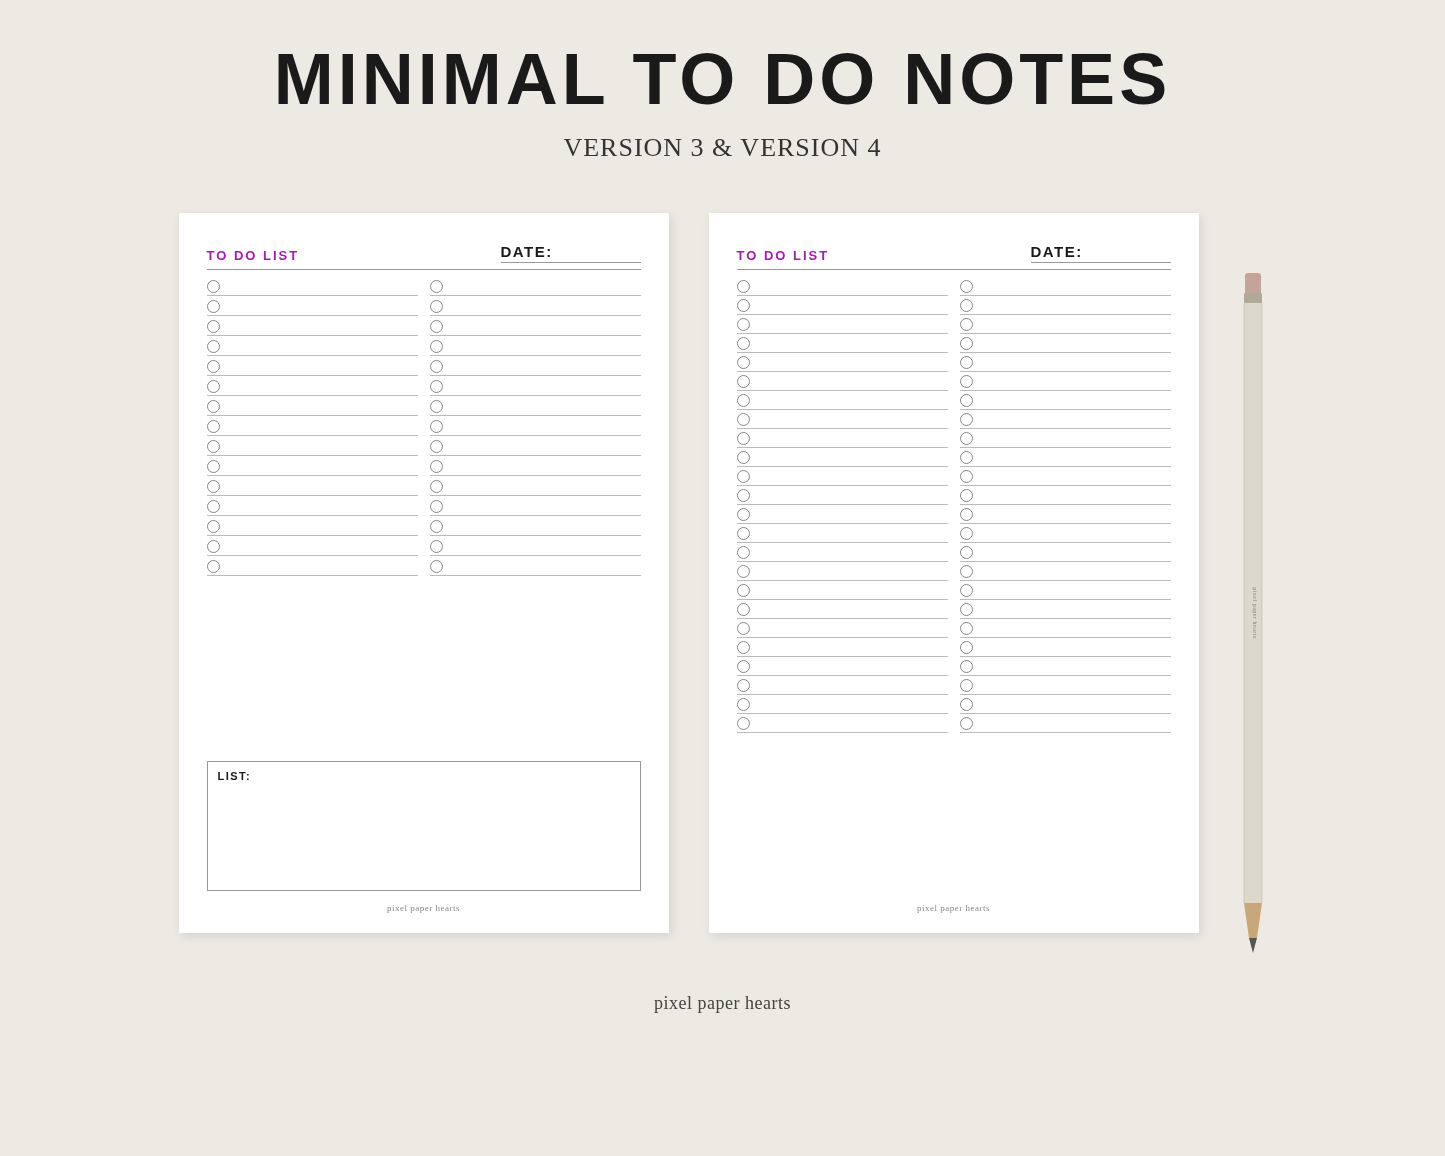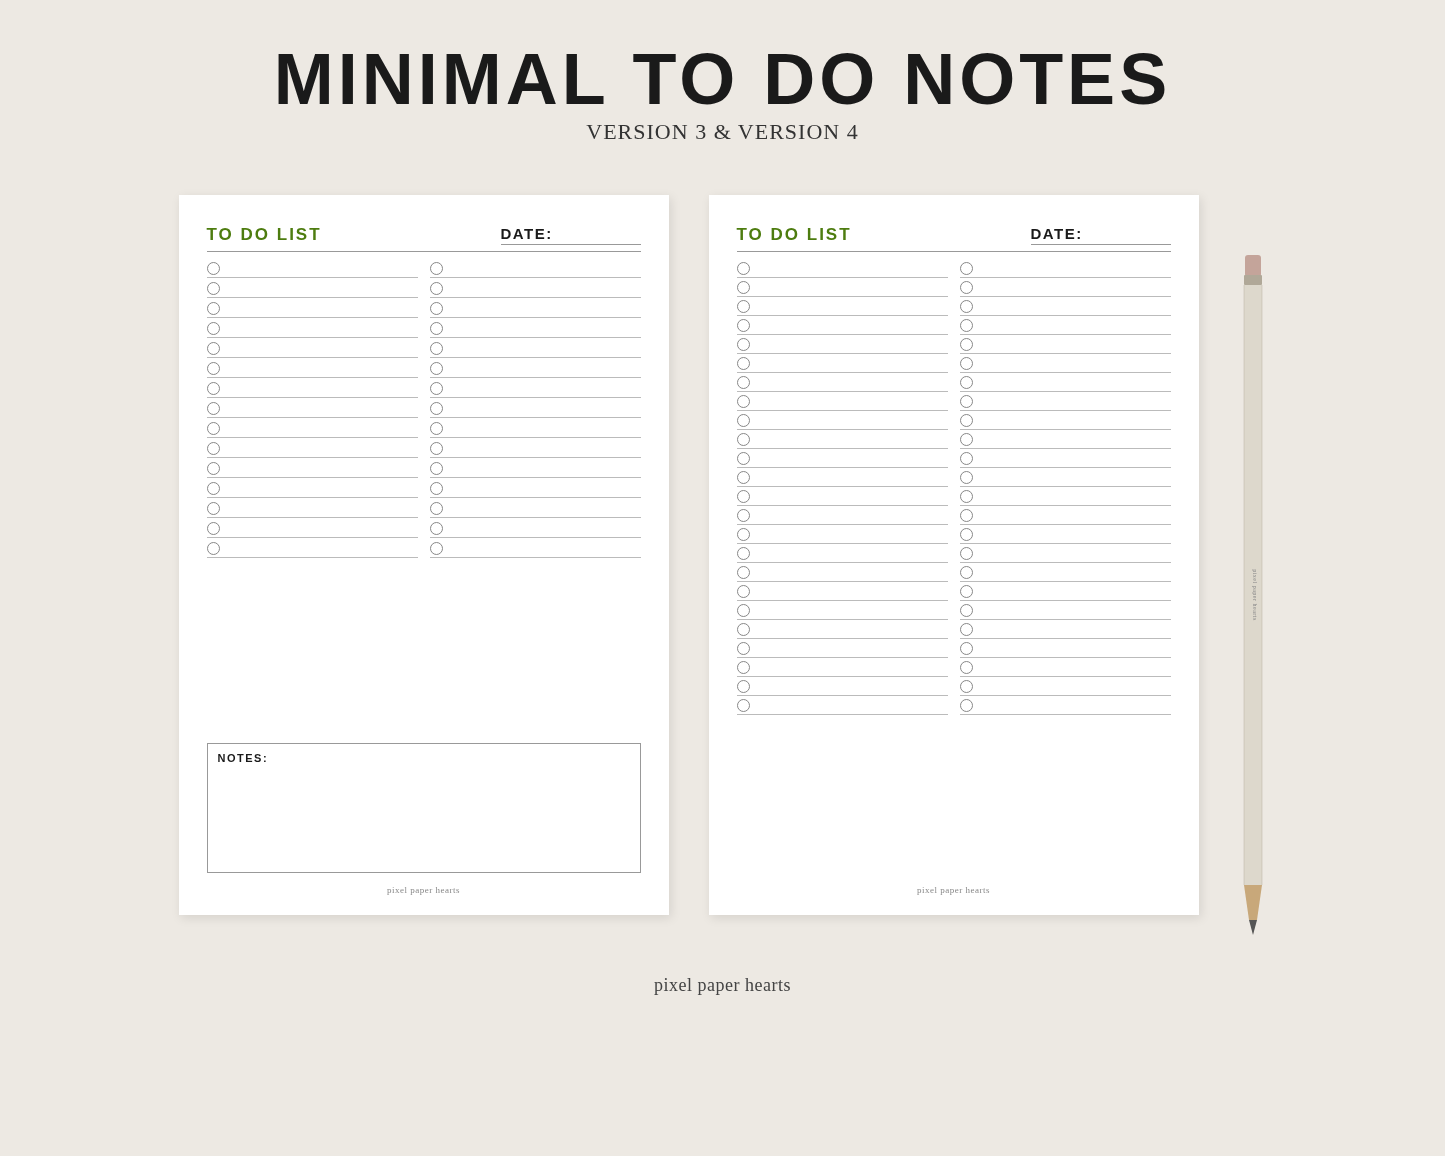--- a/index.html
+++ b/index.html
@@ -23,23 +23,23 @@
       font-family: 'Arial', 'Helvetica Neue', sans-serif;
       font-size: 72px;
       font-weight: 900;
       letter-spacing: 4px;
       color: #1a1a1a;
       line-height: 1.1;
     }
 
     .subtitle {
       font-family: 'Georgia', serif;
-      font-size: 22px;
+      font-size: 26px;
       color: #333;
-      margin-top: 0;
+      margin-top: 14px;
       letter-spacing: 1px;
     }
 
     .documents-area {
       display: flex;
       gap: 40px;
       align-items: flex-start;
       margin-top: 20px;
       position: relative;
     }
@@ -57,24 +57,24 @@
 
     .doc-header {
       display: flex;
       justify-content: space-between;
       align-items: flex-end;
       margin-bottom: 6px;
     }
 
     .doc-title {
       font-family: 'Arial', 'Helvetica Neue', sans-serif;
-      font-size: 17px;
+      font-size: 13px;
       font-weight: 700;
       letter-spacing: 2px;
-      color: #4d7c0f;
+      color: #a21caf;
     }
 
     .date-label {
       font-family: 'Arial', 'Helvetica Neue', sans-serif;
       font-size: 15px;
       font-weight: 700;
       letter-spacing: 1.5px;
       color: #1a1a1a;
       border-bottom: 1px solid #999;
       padding-bottom: 2px;
@@ -313,21 +313,21 @@
             <div class="task-line"></div>
           </div>
         <div class="task-item">
             <div class="task-circle"></div>
             <div class="task-line"></div>
           </div>
       </div>
     </div>
 
     <div class="notes-box">
-      <span class="notes-label">NOTES:</span>
+      <span class="notes-label">LIST:</span>
     </div>
 
     <div class="doc-footer">pixel paper hearts</div>
   </div>
 
   <div class="doc-card v4">
     <div class="doc-header">
       <span class="doc-title">TO DO LIST</span>
       <span class="date-label">DATE:</span>
     </div>

